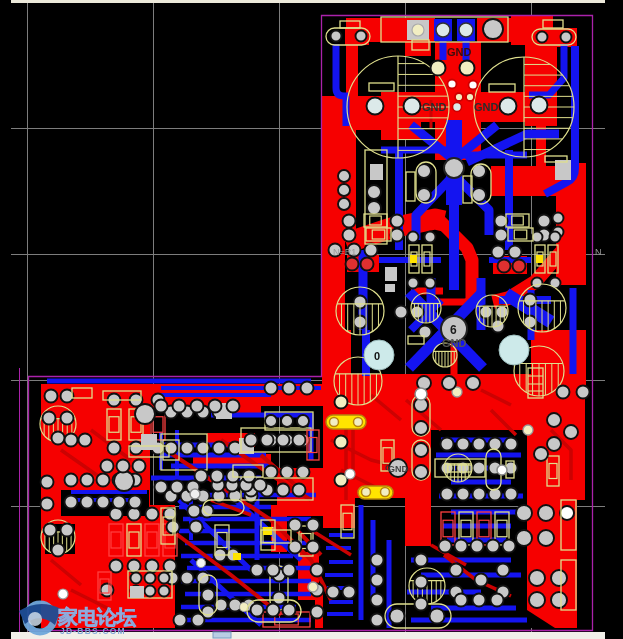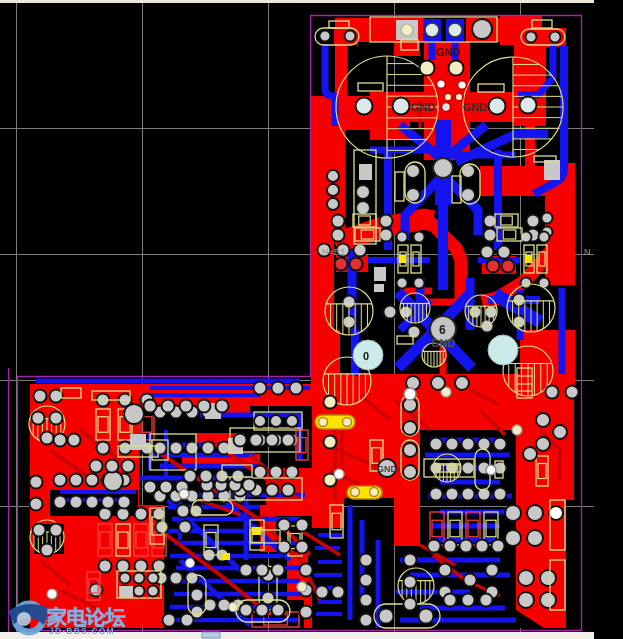--- a/index.html
+++ b/index.html
@@ -1,16 +1,16 @@
 <!DOCTYPE html>
 <html><head>
 <meta charset="utf-8">
 <style>
   html,body{margin:0;padding:0;background:#000;}
-  #wrap{position:relative;width:594px;height:639px;overflow:hidden;font-family:"Liberation Sans", sans-serif;}
+  #wrap{position:relative;width:594px;height:639px;overflow:hidden;font-family:"Liberation Sans", sans-serif;margin-left:11px;}
   text{font-family:"Liberation Sans", sans-serif;}
 </style>
 </head>
 <body>
 <div id="wrap">
 <svg width="623" height="639" viewBox="0 0 623 639">
 
 <rect x="0" y="0" width="623" height="639" fill="#000000"></rect>
 
 <g stroke="#7d7d7d" stroke-width="1">

